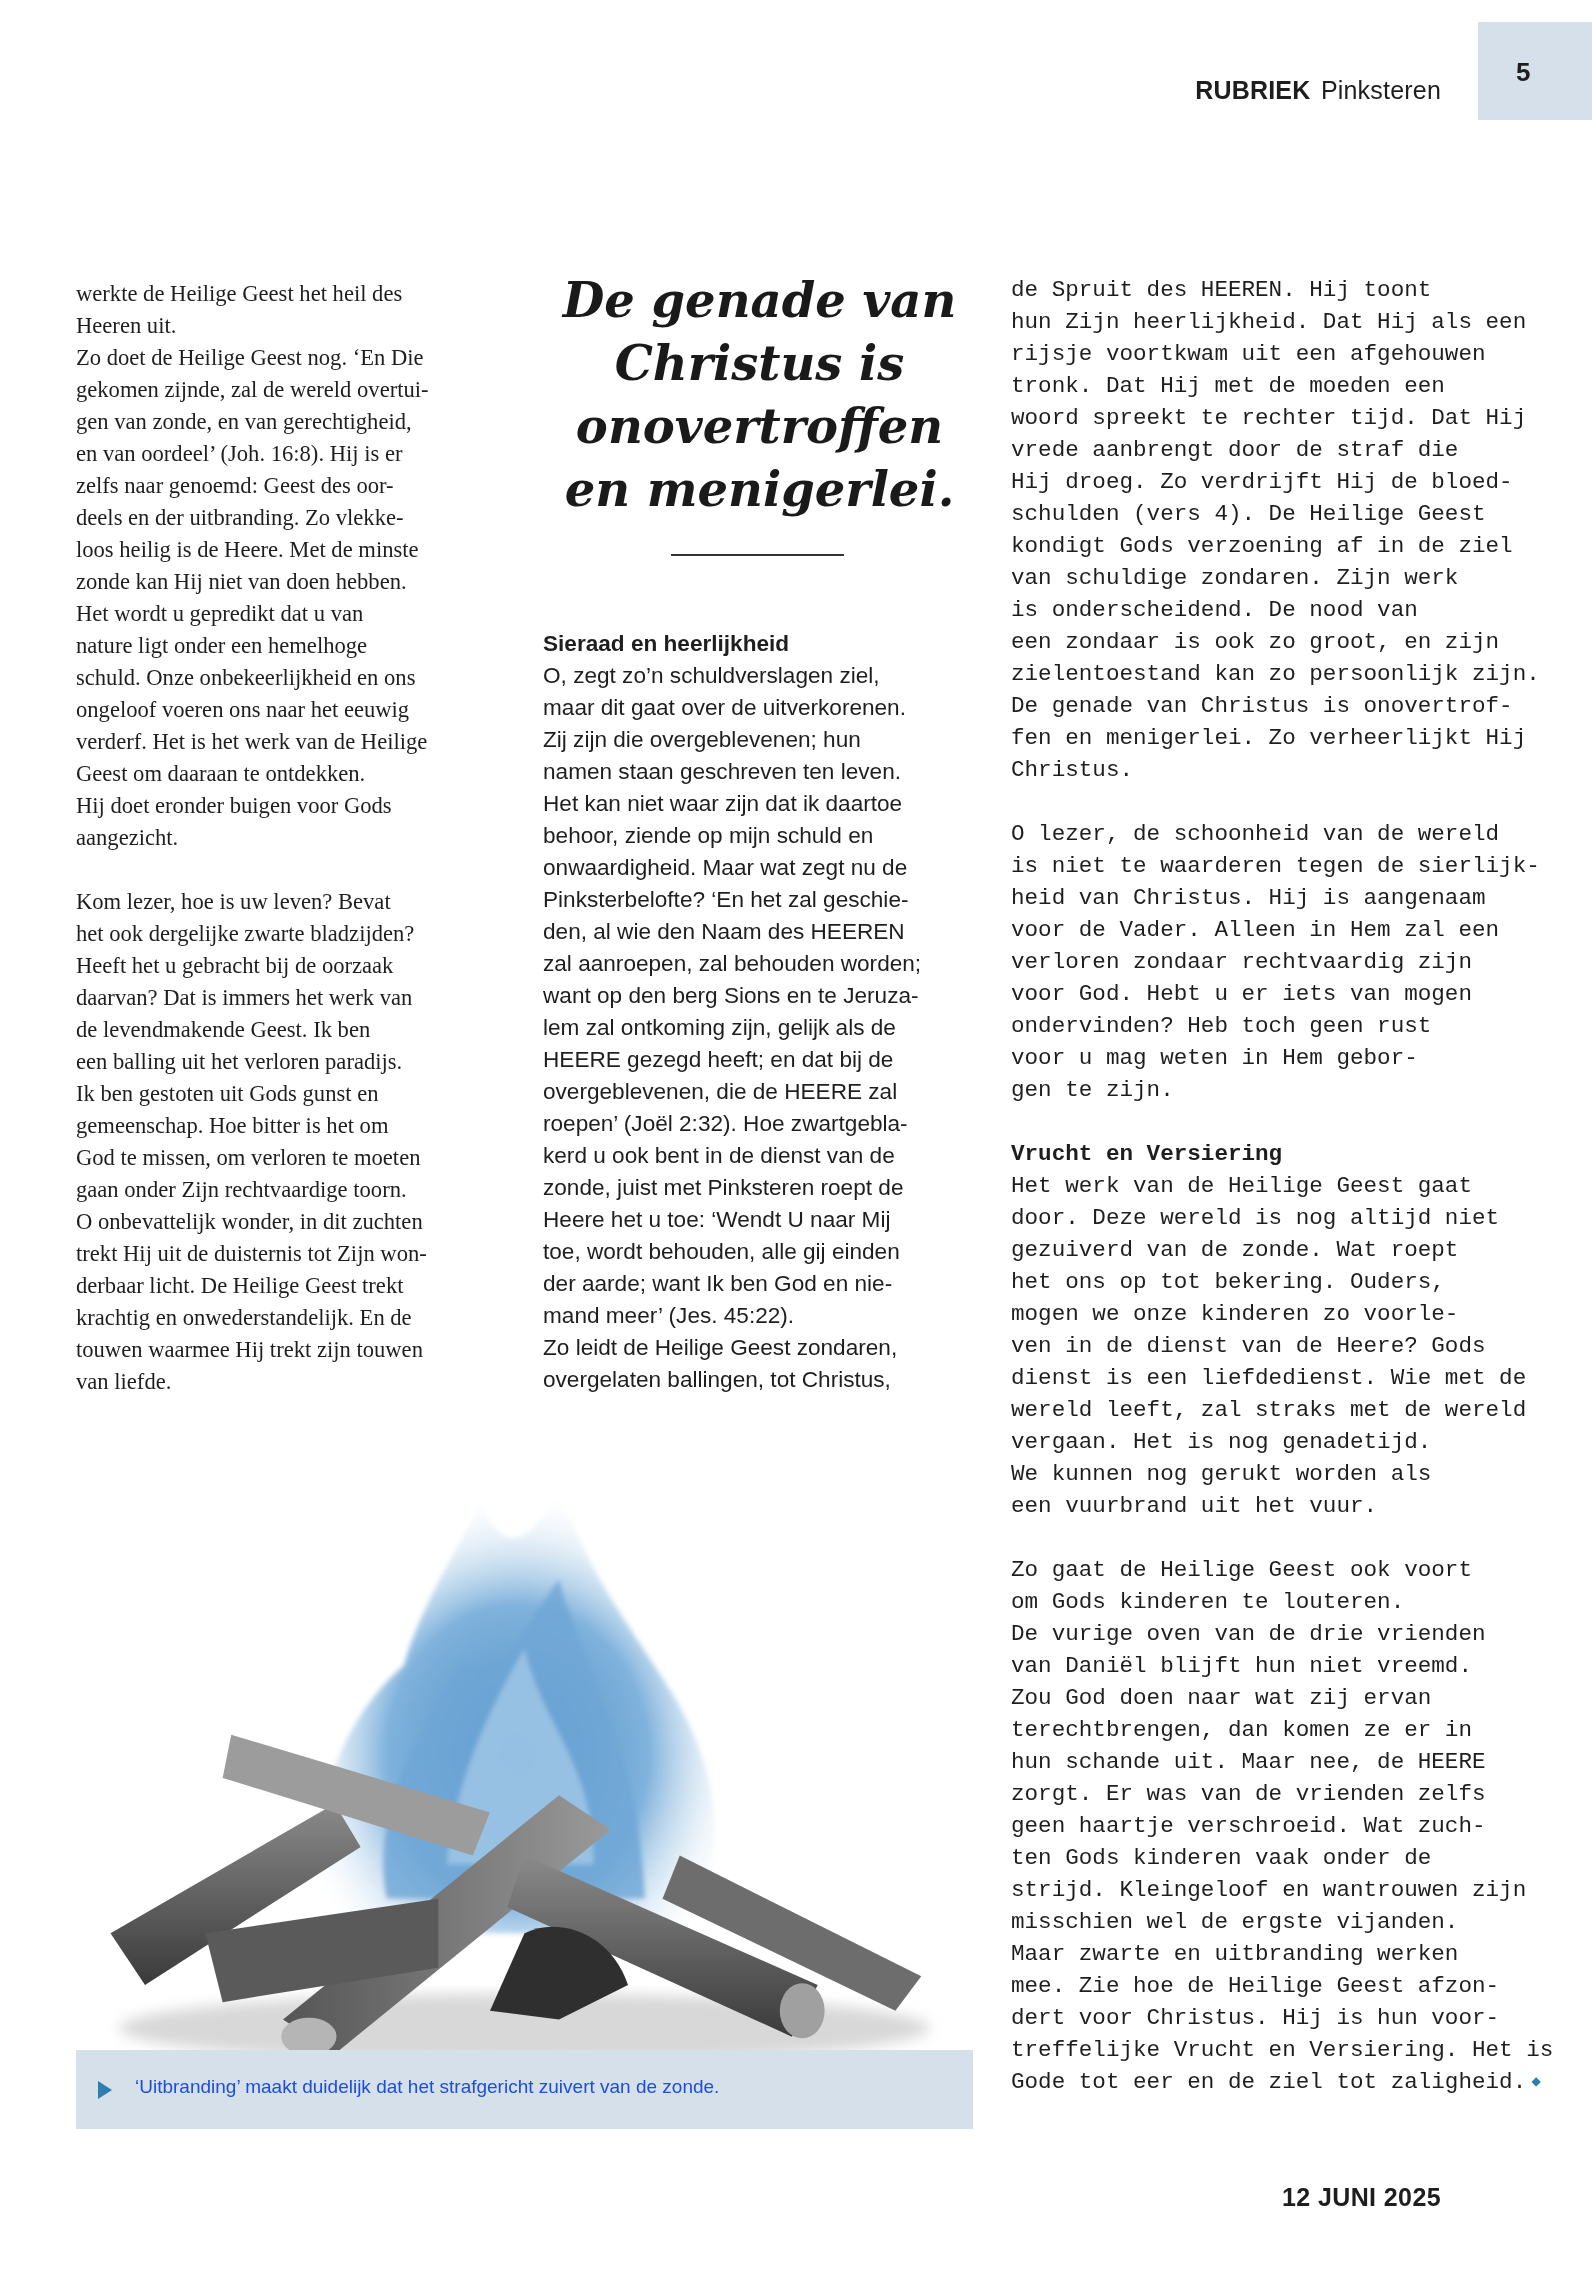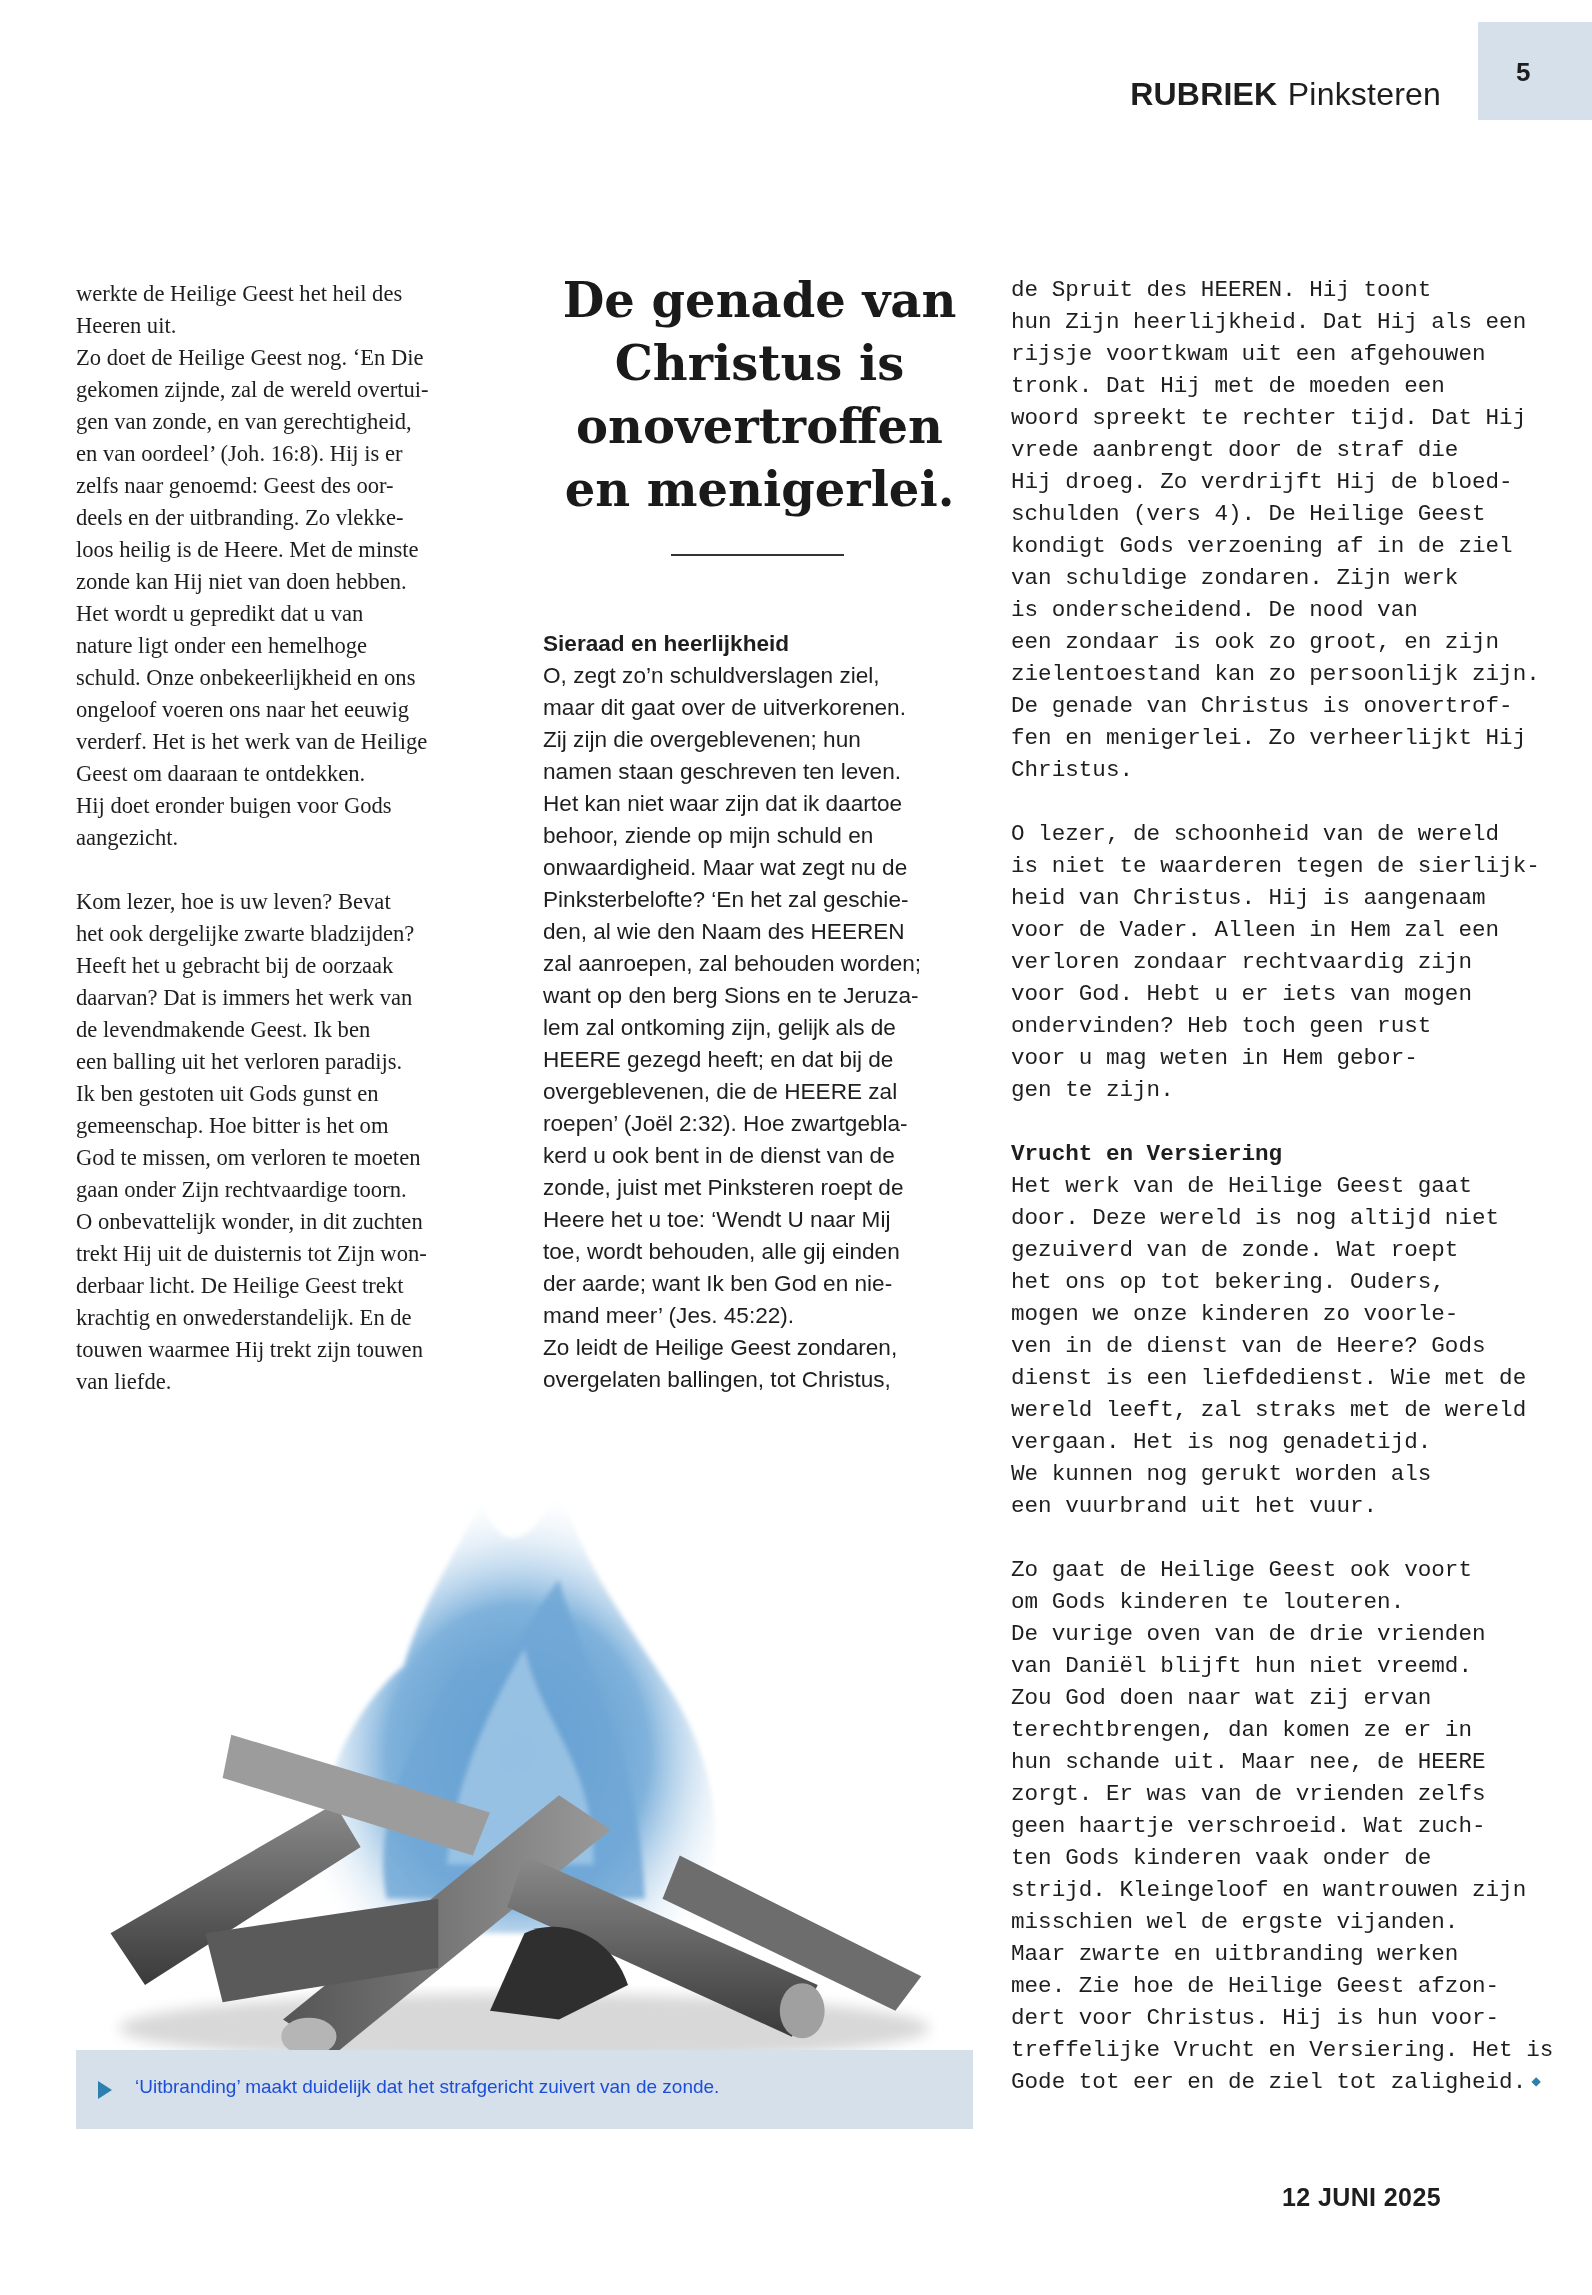--- a/index.html
+++ b/index.html
@@ -1,29 +1,29 @@
 <!DOCTYPE html>
 <html style="font-size:14px"><head>
 <meta charset="utf-8">
 <style>
   html,body{margin:0;padding:0;background:#fff;}
   body{width:1592px;height:2295px;position:relative;overflow:hidden;font-family:"Liberation Sans",sans-serif;color:#1e1e1e;}
-  .header-rubric{position:absolute;right:151px;top:76px;font-size:32px;letter-spacing:0.2px;}
+  .header-rubric{position:absolute;right:151px;top:76px;font-size:25px;letter-spacing:0.2px;}
   .header-rubric .rb{font-weight:bold;margin-right:10.4px;}
   .page-tab{position:absolute;left:1478px;top:21.6px;width:114px;height:98px;background:#d6e0ea;}
   .page-num{position:absolute;left:38px;top:50px;font-size:26px;font-weight:bold;transform:translateY(-50%);}
   .col{position:absolute;font-size:22.6px;line-height:32px;}
   .col p{margin:0 0 32px 0;}
   .col p:last-child{margin-bottom:0;}
   .col .ln{display:block;white-space:nowrap;}
   .col1{left:76px;top:278px;width:449px;font-family:Liberation Serif, serif;}
   .col2{left:543px;top:628px;width:449px;}
   .col3{left:1011px;top:274px;width:449px;font-family:Liberation Mono, monospace;}
   .subhead{font-weight:bold;display:block;}
-  .pullquote{position:absolute;left:535px;top:269px;width:449px;text-align:center;font-family:"DejaVu Serif",serif;font-weight:bold;font-size:48px;line-height:63px;color:#1a1a1a;}
+  .pullquote{position:absolute;left:535px;top:269px;width:449px;text-align:center;font-family:"DejaVu Serif",serif;font-weight:bold;font-size:48px;line-height:63px;color:#1a1a1a;font-style:italic;}
   .pq-rule{position:absolute;left:671px;top:554px;width:173px;height:1.7px;background:#333;}
   .photo{position:absolute;left:76px;top:1450px;width:897px;height:604px;}
   .caption-box{position:absolute;left:76px;top:2050px;width:897px;height:79px;background:#d6e0ea;}
   .caption-arrow{position:absolute;left:22.4px;top:31px;width:0;height:0;border-top:9.5px solid transparent;border-bottom:9.5px solid transparent;border-left:14px solid #2e7fae;}
   .caption-text{position:absolute;left:59px;top:26px;font-size:19px;color:#1d4ed8;white-space:nowrap;}
   .end-mark{display:inline-block;color:#2e7fae;font-size:15.5px;margin-left:5.2px;vertical-align:1.7px;}
   .footer-date{position:absolute;right:151px;top:2183px;font-size:25px;font-weight:bold;letter-spacing:0.4px;}
 </style>
 </head>
 <body>

